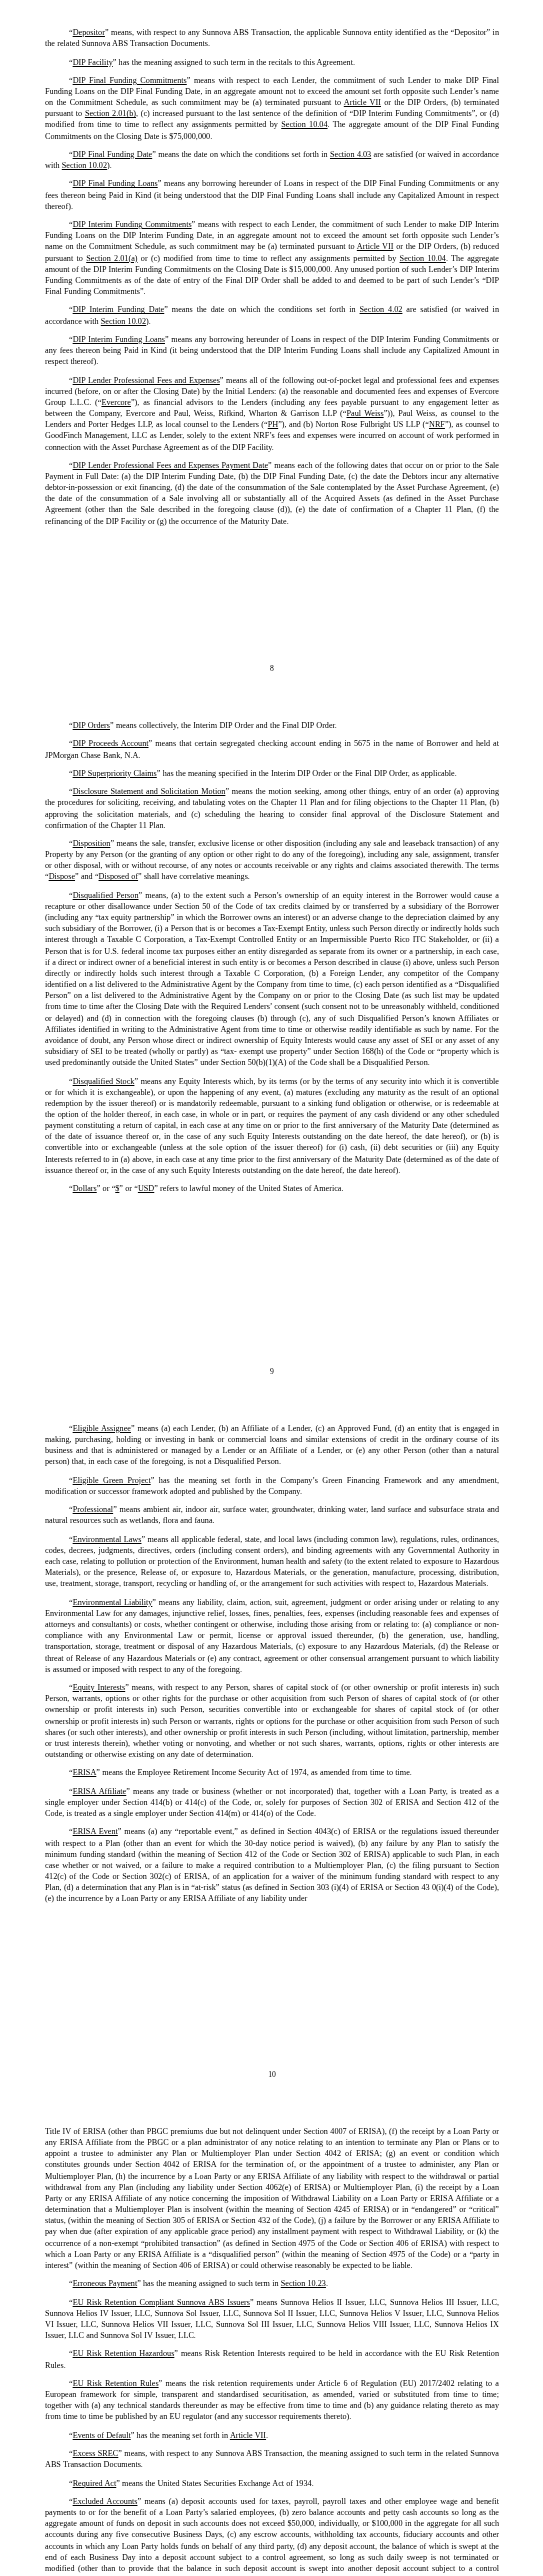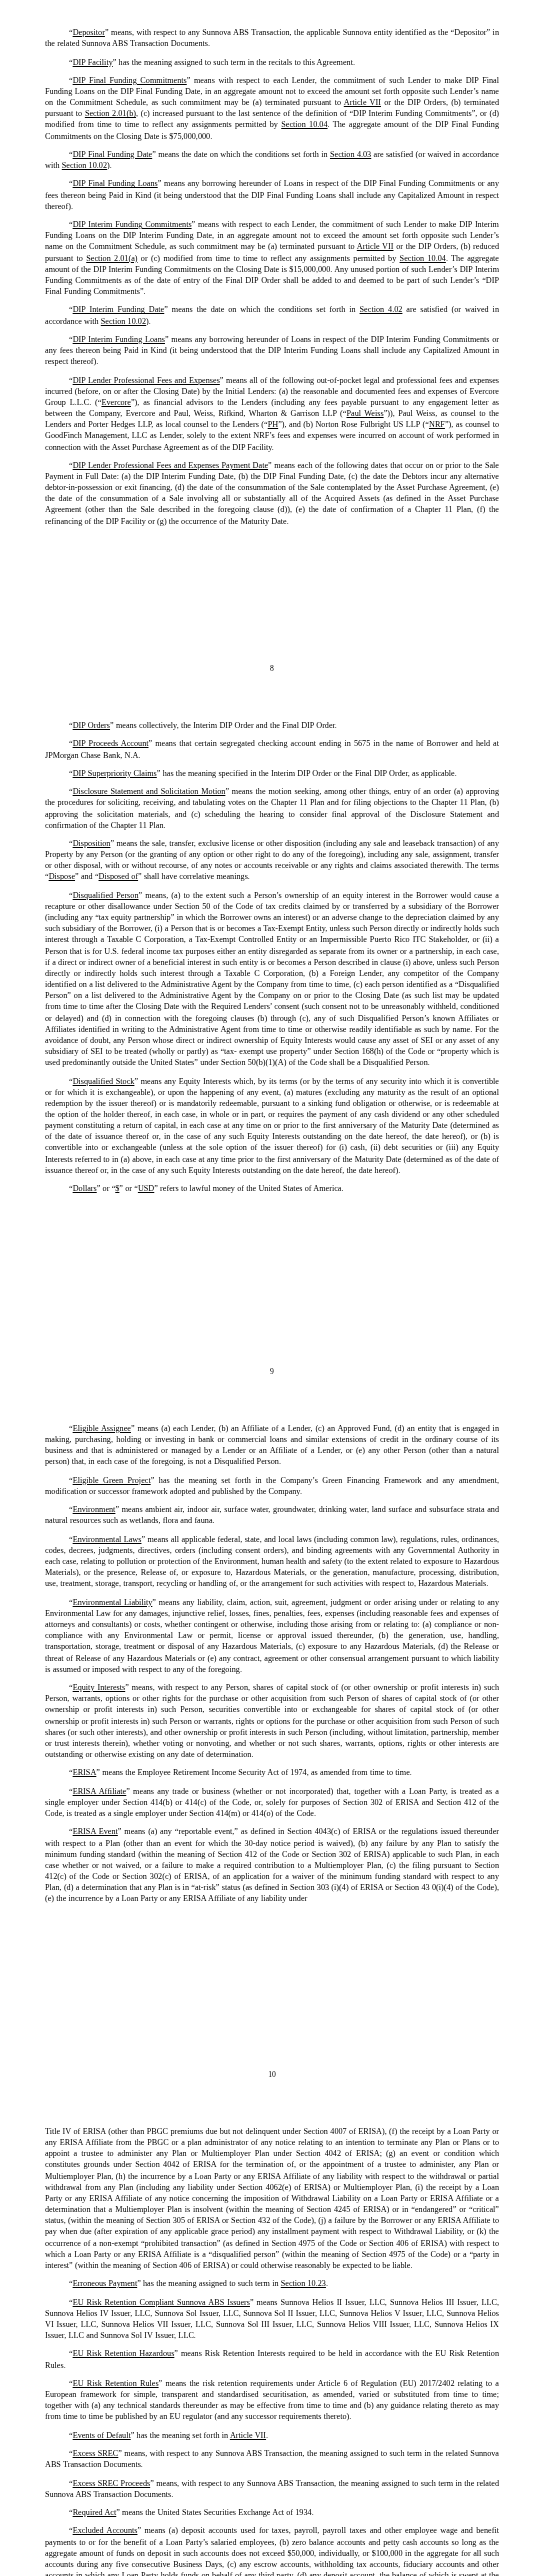--- a/index.html
+++ b/index.html
@@ -63,35 +63,34 @@
       <p class="para" data-name="definition-paragraph">“<u data-name="underlined-term">Disclosure Statement and Solicitation Motion</u>” means the motion seeking, among other things, entry of an order (a) approving the procedures for soliciting, receiving, and tabulating votes on the Chapter 11 Plan and for filing objections to the Chapter 11 Plan, (b) approving the solicitation materials, and (c) scheduling the hearing to consider final approval of the Disclosure Statement and confirmation of the Chapter 11 Plan.</p>
       <p class="para" data-name="definition-paragraph">“<u data-name="underlined-term">Disposition</u>” means the sale, transfer, exclusive license or other disposition (including any sale and leaseback transaction) of any Property by any Person (or the granting of any option or other right to do any of the foregoing), including any sale, assignment, transfer or other disposal, with or without recourse, of any notes or accounts receivable or any rights and claims associated therewith. The terms “<u data-name="underlined-term">Dispose</u>” and “<u data-name="underlined-term">Disposed of</u>” shall have correlative meanings.</p>
       <p class="para" data-name="definition-paragraph">“<u data-name="underlined-term">Disqualified Person</u>” means, (a) to the extent such a Person’s ownership of an equity interest in the Borrower would cause a recapture or other disallowance under Section 50 of the Code of tax credits claimed by or transferred by a subsidiary of the Borrower (including any “tax equity partnership” in which the Borrower owns an interest) or an adverse change to the depreciation claimed by any such subsidiary of the Borrower, (i) a Person that is or becomes a Tax-Exempt Entity, unless such Person directly or indirectly holds such interest through a Taxable C Corporation, a Tax-Exempt Controlled Entity or an Impermissible Puerto Rico ITC Stakeholder, or (ii) a Person that is for U.S. federal income tax purposes either an entity disregarded as separate from its owner or a partnership, in each case, if a direct or indirect owner of a beneficial interest in such entity is or becomes a Person described in clause (i) above, unless such Person directly or indirectly holds such interest through a Taxable C Corporation, (b) a Foreign Lender, any competitor of the Company identified on a list delivered to the Administrative Agent by the Company from time to time, (c) each person identified as a “Disqualified Person” on a list delivered to the Administrative Agent by the Company on or prior to the Closing Date (as such list may be updated from time to time after the Closing Date with the Required Lenders’ consent (such consent not to be unreasonably withheld, conditioned or delayed) and (d) in connection with the foregoing clauses (b) through (c), any of such Disqualified Person’s known Affiliates or Affiliates identified in writing to the Administrative Agent from time to time or otherwise readily identifiable as such by name. For the avoidance of doubt, any Person whose direct or indirect ownership of Equity Interests would cause any asset of SEI or any asset of any subsidiary of SEI to be treated (wholly or partly) as “tax- exempt use property” under Section 168(h) of the Code or “property which is used predominantly outside the United States” under Section 50(b)(1)(A) of the Code shall be a Disqualified Person.</p>
       <p class="para" data-name="definition-paragraph">“<u data-name="underlined-term">Disqualified Stock</u>” means any Equity Interests which, by its terms (or by the terms of any security into which it is convertible or for which it is exchangeable), or upon the happening of any event, (a) matures (excluding any maturity as the result of an optional redemption by the issuer thereof) or is mandatorily redeemable, pursuant to a sinking fund obligation or otherwise, or is redeemable at the option of the holder thereof, in each case, in whole or in part, or requires the payment of any cash dividend or any other scheduled payment constituting a return of capital, in each case at any time on or prior to the first anniversary of the Maturity Date (determined as of the date of issuance thereof or, in the case of any such Equity Interests outstanding on the date hereof, the date hereof), or (b) is convertible into or exchangeable (unless at the sole option of the issuer thereof) for (i) cash, (ii) debt securities or (iii) any Equity Interests referred to in (a) above, in each case at any time prior to the first anniversary of the Maturity Date (determined as of the date of issuance thereof or, in the case of any such Equity Interests outstanding on the date hereof, the date hereof).</p>
       <p class="para" data-name="definition-paragraph">“<u data-name="underlined-term">Dollars</u>” or “<u data-name="underlined-term">$</u>” or “<u data-name="underlined-term">USD</u>” refers to lawful money of the United States of America.</p>
       <div class="page-number" data-name="page-number">9</div>
     </section>
     <section class="doc-page" data-name="document-page">
       <p class="para" data-name="definition-paragraph">“<u data-name="underlined-term">Eligible Assignee</u>” means (a) each Lender, (b) an Affiliate of a Lender, (c) an Approved Fund, (d) an entity that is engaged in making, purchasing, holding or investing in bank or commercial loans and similar extensions of credit in the ordinary course of its business and that is administered or managed by a Lender or an Affiliate of a Lender, or (e) any other Person (other than a natural person) that, in each case of the foregoing, is not a Disqualified Person.</p>
       <p class="para" data-name="definition-paragraph">“<u data-name="underlined-term">Eligible Green Project</u>” has the meaning set forth in the Company’s Green Financing Framework and any amendment, modification or successor framework adopted and published by the Company.</p>
-      <p class="para" data-name="definition-paragraph">“<u data-name="underlined-term">Environment</u>” means ambient air, indoor air, surface water, groundwater, drinking water, land surface and subsurface strata and natural resources such as wetlands, flora and fauna.</p>
+      <p class="para" data-name="definition-paragraph">“<u data-name="underlined-term">Professional</u>” means ambient air, indoor air, surface water, groundwater, drinking water, land surface and subsurface strata and natural resources such as wetlands, flora and fauna.</p>
       <p class="para" data-name="definition-paragraph">“<u data-name="underlined-term">Environmental Laws</u>” means all applicable federal, state, and local laws (including common law), regulations, rules, ordinances, codes, decrees, judgments, directives, orders (including consent orders), and binding agreements with any Governmental Authority in each case, relating to pollution or protection of the Environment, human health and safety (to the extent related to exposure to Hazardous Materials), or the presence, Release of, or exposure to, Hazardous Materials, or the generation, manufacture, processing, distribution, use, treatment, storage, transport, recycling or handling of, or the arrangement for such activities with respect to, Hazardous Materials.</p>
       <p class="para" data-name="definition-paragraph">“<u data-name="underlined-term">Environmental Liability</u>” means any liability, claim, action, suit, agreement, judgment or order arising under or relating to any Environmental Law for any damages, injunctive relief, losses, fines, penalties, fees, expenses (including reasonable fees and expenses of attorneys and consultants) or costs, whether contingent or otherwise, including those arising from or relating to: (a) compliance or non-compliance with any Environmental Law or permit, license or approval issued thereunder, (b) the generation, use, handling, transportation, storage, treatment or disposal of any Hazardous Materials, (c) exposure to any Hazardous Materials, (d) the Release or threat of Release of any Hazardous Materials or (e) any contract, agreement or other consensual arrangement pursuant to which liability is assumed or imposed with respect to any of the foregoing.</p>
       <p class="para" data-name="definition-paragraph">“<u data-name="underlined-term">Equity Interests</u>” means, with respect to any Person, shares of capital stock of (or other ownership or profit interests in) such Person, warrants, options or other rights for the purchase or other acquisition from such Person of shares of capital stock of (or other ownership or profit interests in) such Person, securities convertible into or exchangeable for shares of capital stock of (or other ownership or profit interests in) such Person or warrants, rights or options for the purchase or other acquisition from such Person of such shares (or such other interests), and other ownership or profit interests in such Person (including, without limitation, partnership, member or trust interests therein), whether voting or nonvoting, and whether or not such shares, warrants, options, rights or other interests are outstanding or otherwise existing on any date of determination.</p>
       <p class="para" data-name="definition-paragraph">“<u data-name="underlined-term">ERISA</u>” means the Employee Retirement Income Security Act of 1974, as amended from time to time.</p>
       <p class="para" data-name="definition-paragraph">“<u data-name="underlined-term">ERISA Affiliate</u>” means any trade or business (whether or not incorporated) that, together with a Loan Party, is treated as a single employer under Section 414(b) or 414(c) of the Code, or, solely for purposes of Section 302 of ERISA and Section 412 of the Code, is treated as a single employer under Section 414(m) or 414(o) of the Code.</p>
       <p class="para" data-name="definition-paragraph">“<u data-name="underlined-term">ERISA Event</u>” means (a) any “reportable event,” as defined in Section 4043(c) of ERISA or the regulations issued thereunder with respect to a Plan (other than an event for which the 30-day notice period is waived), (b) any failure by any Plan to satisfy the minimum funding standard (within the meaning of Section 412 of the Code or Section 302 of ERISA) applicable to such Plan, in each case whether or not waived, or a failure to make a required contribution to a Multiemployer Plan, (c) the filing pursuant to Section 412(c) of the Code or Section 302(c) of ERISA, of an application for a waiver of the minimum funding standard with respect to any Plan, (d) a determination that any Plan is in “at-risk” status (as defined in Section 303 (i)(4) of ERISA or Section 43 0(i)(4) of the Code), (e) the incurrence by a Loan Party or any ERISA Affiliate of any liability under</p>
       <div class="page-number" data-name="page-number">10</div>
     </section>
     <section class="doc-page" data-name="document-page">
       <p class="para continuation" data-name="continuation-paragraph">Title IV of ERISA (other than PBGC premiums due but not delinquent under Section 4007 of ERISA), (f) the receipt by a Loan Party or any ERISA Affiliate from the PBGC or a plan administrator of any notice relating to an intention to terminate any Plan or Plans or to appoint a trustee to administer any Plan or Multiemployer Plan under Section 4042 of ERISA; (g) an event or condition which constitutes grounds under Section 4042 of ERISA for the termination of, or the appointment of a trustee to administer, any Plan or Multiemployer Plan, (h) the incurrence by a Loan Party or any ERISA Affiliate of any liability with respect to the withdrawal or partial withdrawal from any Plan (including any liability under Section 4062(e) of ERISA) or Multiemployer Plan, (i) the receipt by a Loan Party or any ERISA Affiliate of any notice concerning the imposition of Withdrawal Liability on a Loan Party or ERISA Affiliate or a determination that a Multiemployer Plan is insolvent (within the meaning of Section 4245 of ERISA) or in “endangered” or “critical” status, (within the meaning of Section 305 of ERISA or Section 432 of the Code), (j) a failure by the Borrower or any ERISA Affiliate to pay when due (after expiration of any applicable grace period) any installment payment with respect to Withdrawal Liability, or (k) the occurrence of a non-exempt “prohibited transaction” (as defined in Section 4975 of the Code or Section 406 of ERISA) with respect to which a Loan Party or any ERISA Affiliate is a “disqualified person” (within the meaning of Section 4975 of the Code) or a “party in interest” (within the meaning of Section 406 of ERISA) or could otherwise reasonably be expected to be liable.</p>
       <p class="para" data-name="definition-paragraph">“<u data-name="underlined-term">Erroneous Payment</u>” has the meaning assigned to such term in <u data-name="underlined-term">Section 10.23</u>.</p>
       <p class="para" data-name="definition-paragraph">“<u data-name="underlined-term">EU Risk Retention Compliant Sunnova ABS Issuers</u>” means Sunnova Helios II Issuer, LLC, Sunnova Helios III Issuer, LLC, Sunnova Helios IV Issuer, LLC, Sunnova Sol Issuer, LLC, Sunnova Sol II Issuer, LLC, Sunnova Helios V Issuer, LLC, Sunnova Helios VI Issuer, LLC, Sunnova Helios VII Issuer, LLC, Sunnova Sol III Issuer, LLC, Sunnova Helios VIII Issuer, LLC, Sunnova Helios IX Issuer, LLC and Sunnova Sol IV Issuer, LLC.</p>
       <p class="para" data-name="definition-paragraph">“<u data-name="underlined-term">EU Risk Retention Hazardous</u>” means Risk Retention Interests required to be held in accordance with the EU Risk Retention Rules.</p>
       <p class="para" data-name="definition-paragraph">“<u data-name="underlined-term">EU Risk Retention Rules</u>” means the risk retention requirements under Article 6 of Regulation (EU) 2017/2402 relating to a European framework for simple, transparent and standardised securitisation, as amended, varied or substituted from time to time; together with (a) any technical standards thereunder as may be effective from time to time and (b) any guidance relating thereto as may from time to time be published by an EU regulator (and any successor requirements thereto).</p>
       <p class="para" data-name="definition-paragraph">“<u data-name="underlined-term">Events of Default</u>” has the meaning set forth in <u data-name="underlined-term">Article VII</u>.</p>
       <p class="para" data-name="definition-paragraph">“<u data-name="underlined-term">Excess SREC</u>” means, with respect to any Sunnova ABS Transaction, the meaning assigned to such term in the related Sunnova ABS Transaction Documents.</p>
-      <p class="para" data-name="definition-paragraph">“<u data-name="underlined-term">Excess SREC Proceeds</u>” means, with respect to any Sunnova ABS Transaction, the meaning assigned to such term in the related Sunnova ABS Transaction Documents.</p>
       <p class="para" data-name="definition-paragraph">“<u data-name="underlined-term">Required Act</u>” means the United States Securities Exchange Act of 1934.</p>
       <p class="para" data-name="definition-paragraph">“<u data-name="underlined-term">Excluded Accounts</u>” means (a) deposit accounts used for taxes, payroll, payroll taxes and other employee wage and benefit payments to or for the benefit of a Loan Party’s salaried employees, (b) zero balance accounts and petty cash accounts so long as the aggregate amount of funds on deposit in such accounts does not exceed $50,000, individually, or $100,000 in the aggregate for all such accounts during any five consecutive Business Days, (c) any escrow accounts, withholding tax accounts, fiduciary accounts and other accounts in which any Loan Party holds funds on behalf of any third party, (d) any deposit account, the balance of which is swept at the end of each Business Day into a deposit account subject to a control agreement, so long as such daily sweep is not terminated or modified (other than to provide that the balance in such deposit account is swept into another deposit account subject to a control agreement) without the consent of the Collateral Agent (acting at the direction of the Required Lenders), (e) sales tax accounts and (f) deposit accounts used solely to hold the proceeds of</p>
     </section>
   </main>
 
 
 </body></html>

